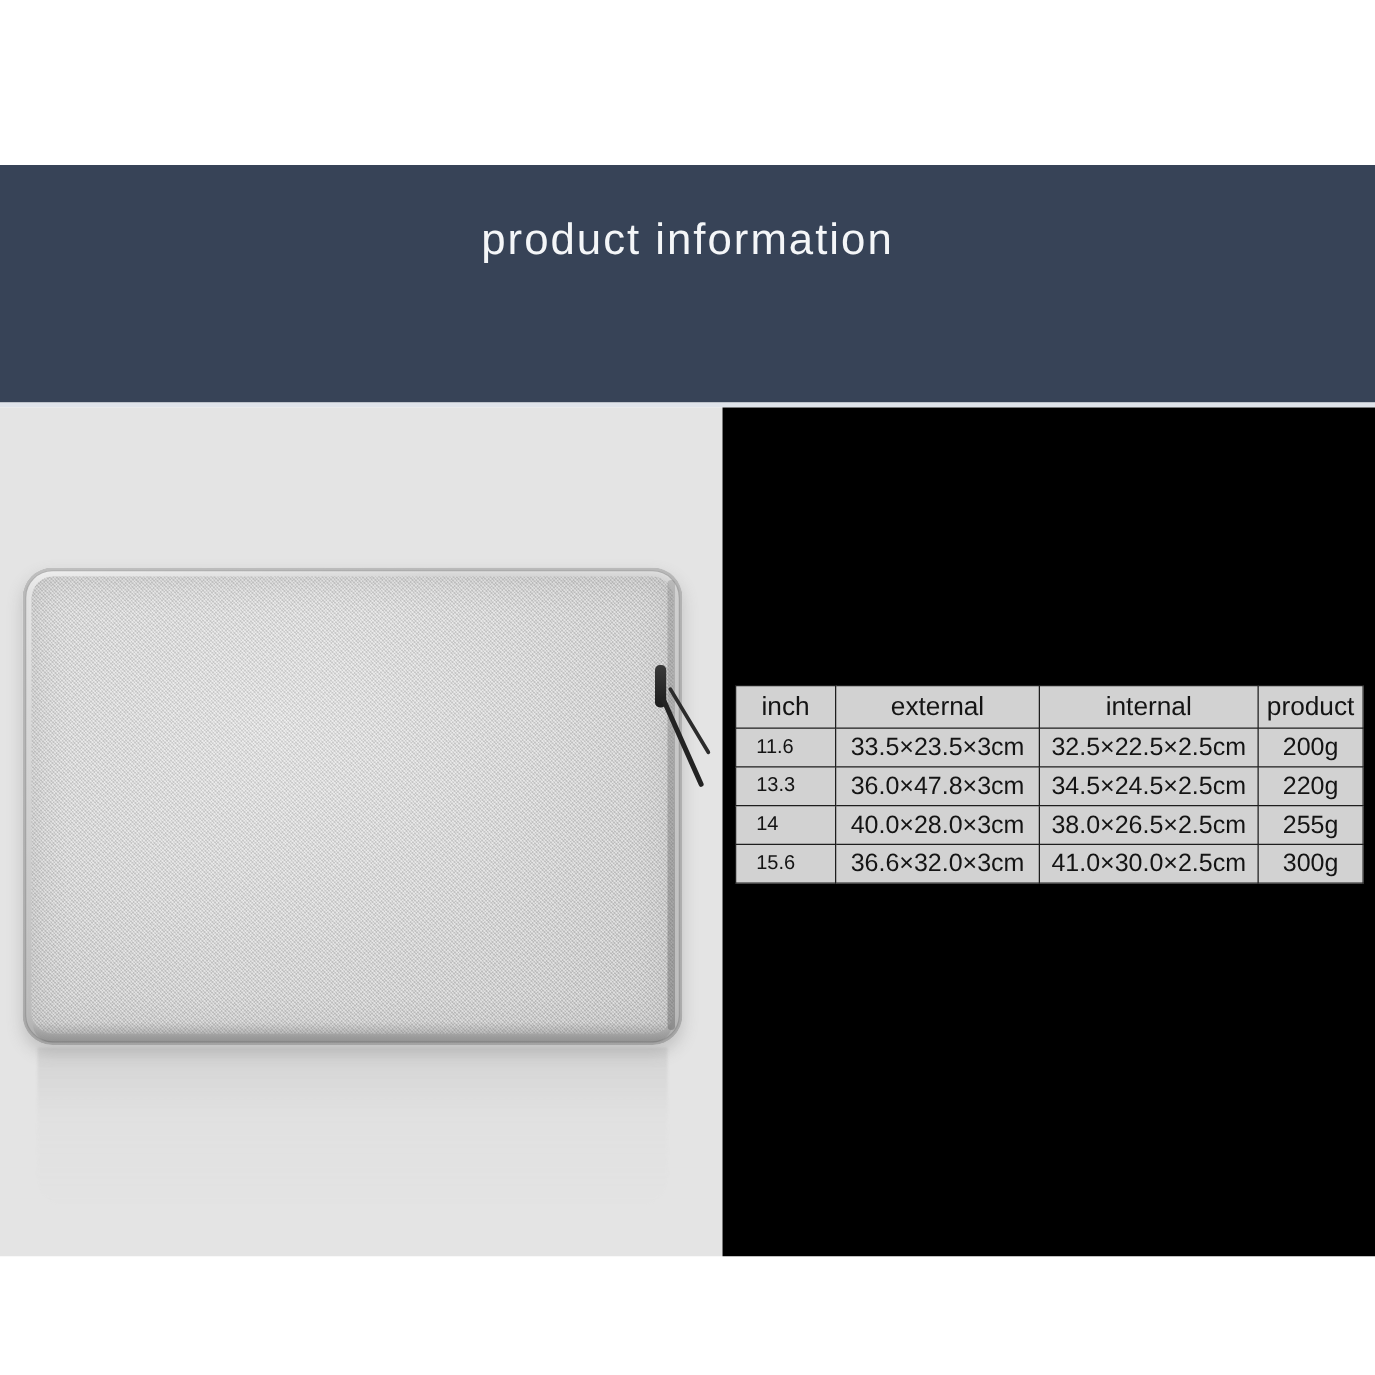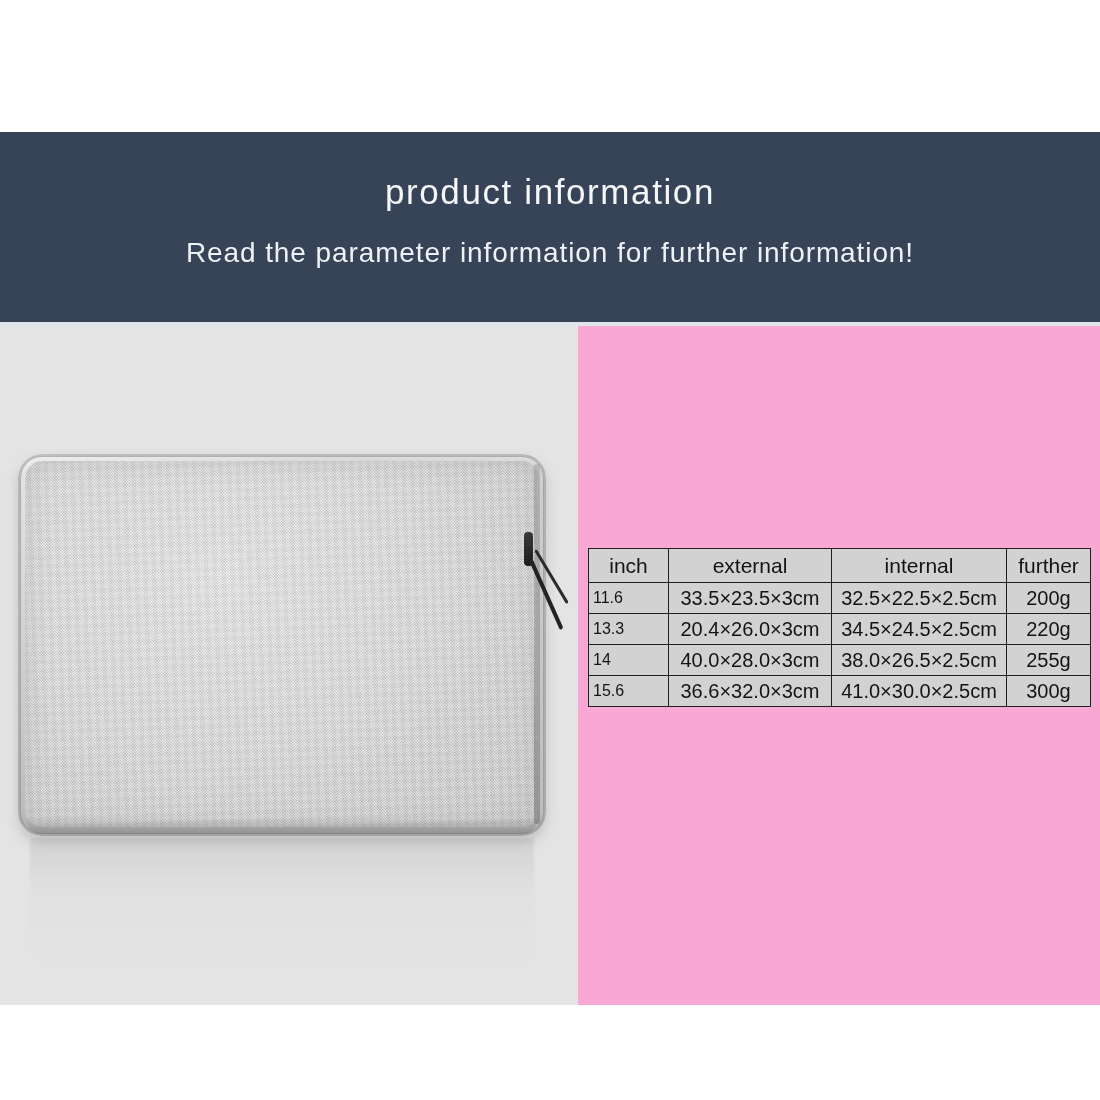--- a/index.html
+++ b/index.html
@@ -78,21 +78,21 @@
     width: 578px;
     height: 679px;
     background: #e4e4e4;
   }
   .spec-pane {
     position: absolute;
     left: 578px;
     top: 0;
     width: 522px;
     height: 679px;
-    background: #f9a8d4;
+    background: #000000;
   }
 
   
   .product-photo {
     position: absolute;
     left: 0;
     top: 0;
     width: 578px;
     height: 679px;
   }
@@ -222,36 +222,35 @@
     font-size: 21px;
     text-align: center;
   }
   table.spec-table td {
     height: 30px;
     font-size: 20px;
     text-align: center;
   }
   table.spec-table td.col-inch {
     text-align: left;
-    padding-left: 4px;
+    padding-left: 16px;
     font-size: 16px;
   }
   .col-w-inch  { width: 80px; }
   .col-w-ext   { width: 163px; }
   .col-w-int   { width: 175px; }
   .col-w-wt    { width: 84px; }
 </style>
 </head>
 <body>
 
 <div class="page">
 
   <div class="banner">
     <div class="banner-title">product information</div>
-    <div class="banner-subtitle">Read the parameter information for further information!</div>
   </div>
   <div class="banner-underline"></div>
 
   <div class="content">
 
     <div class="photo-pane">
       <div class="product-photo">
         <div class="reflection"></div>
         <div class="sleeve">
           <div class="sleeve-face"></div>
@@ -272,33 +271,33 @@
             <col class="col-w-inch">
             <col class="col-w-ext">
             <col class="col-w-int">
             <col class="col-w-wt">
           </colgroup>
           <thead>
             <tr>
               <th>inch</th>
               <th>external</th>
               <th>internal</th>
-              <th>further</th>
+              <th>product</th>
             </tr>
           </thead>
           <tbody>
             <tr>
               <td class="col-inch">11.6</td>
               <td>33.5×23.5×3cm</td>
               <td>32.5×22.5×2.5cm</td>
               <td>200g</td>
             </tr>
             <tr>
               <td class="col-inch">13.3</td>
-              <td>20.4×26.0×3cm</td>
+              <td>36.0×47.8×3cm</td>
               <td>34.5×24.5×2.5cm</td>
               <td>220g</td>
             </tr>
             <tr>
               <td class="col-inch">14</td>
               <td>40.0×28.0×3cm</td>
               <td>38.0×26.5×2.5cm</td>
               <td>255g</td>
             </tr>
             <tr>

